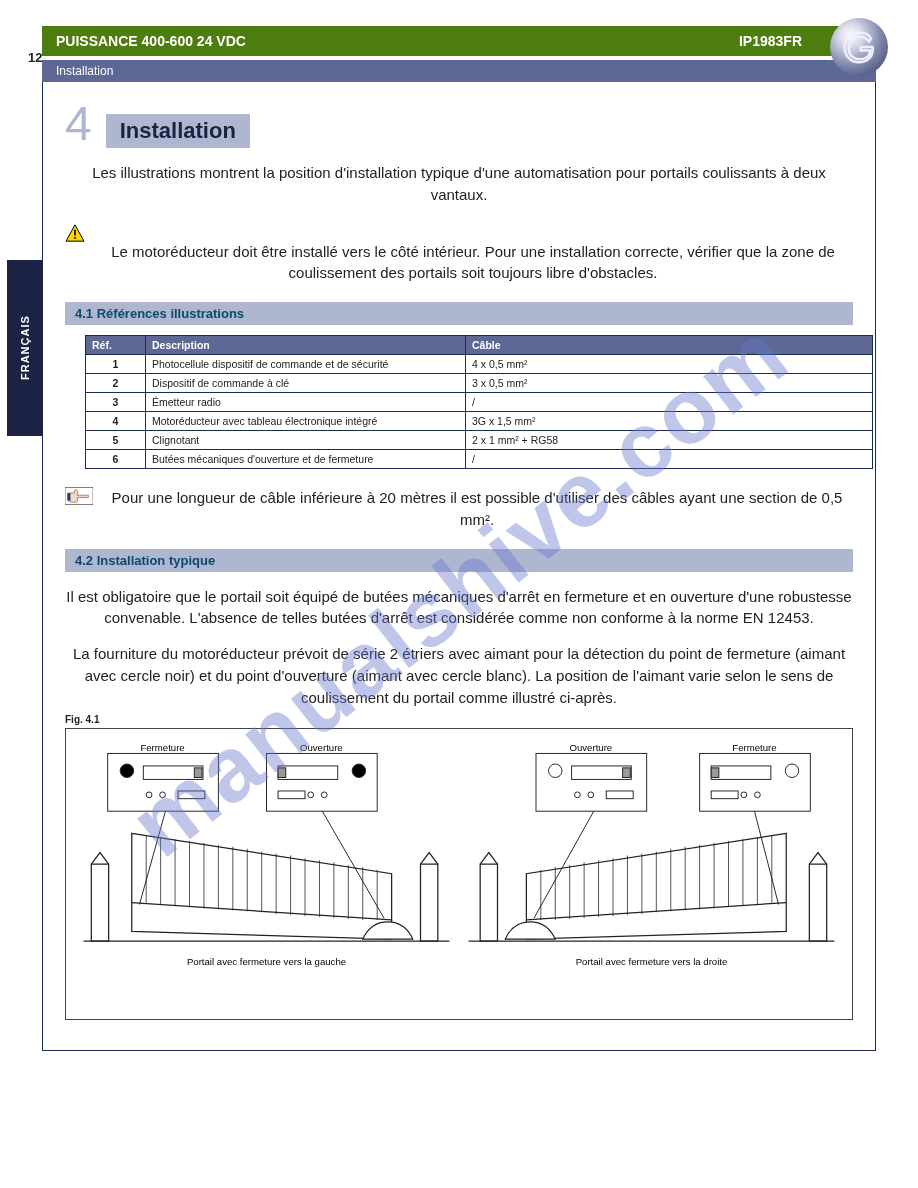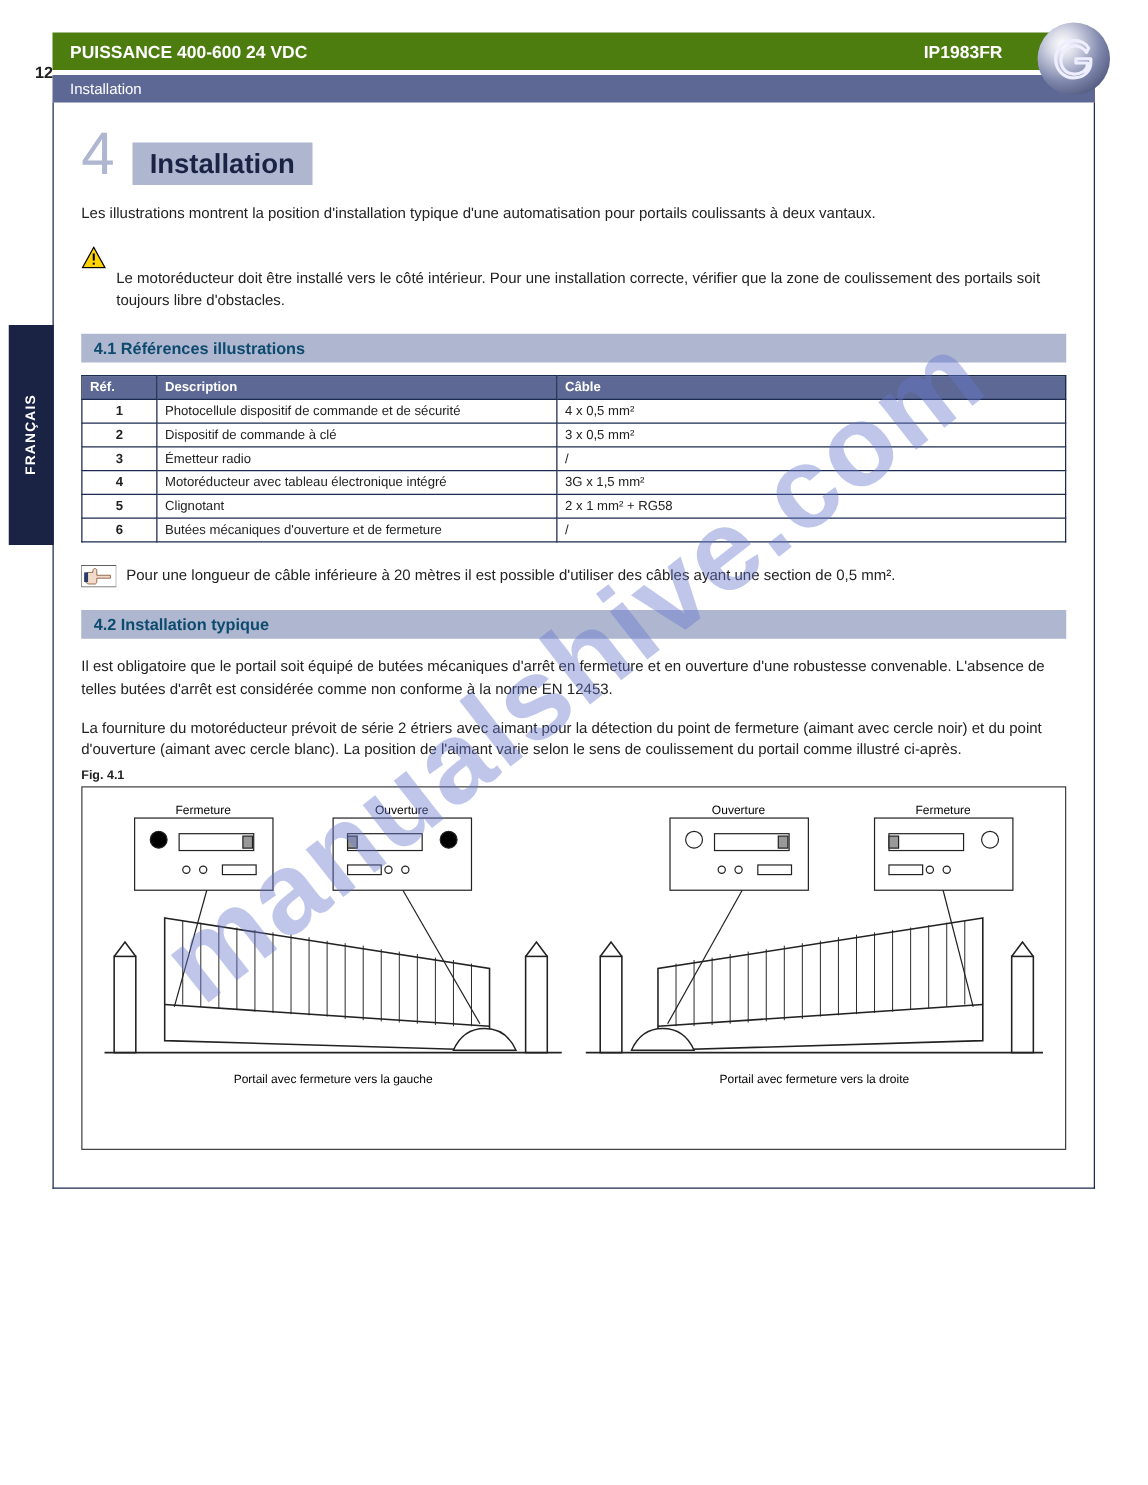--- a/index.html
+++ b/index.html
@@ -18,29 +18,29 @@
 
   .side-tab { position: absolute; left: -36px; top: 178px; width: 36px; height: 176px;
     background: #1b2345; color: #fff; font-size: 11px; font-weight: bold;
     writing-mode: vertical-rl; transform: rotate(180deg);
     display: flex; align-items: center; justify-content: center; letter-spacing: 1px; }
 
   .chap-row { display:flex; align-items: flex-end; gap: 14px; }
   .chap-num { font-size: 48px; color: #aeb6d0; font-weight: 300; line-height: 1; }
   .chap-title-band { background: #aeb6d0; color: #1b2345; font-size: 22px; font-weight: bold; padding: 4px 14px; }
 
-  .para { font-size: 12px; margin-top: 14px; line-height: 1.45; }
+  .para { font-size: 15px; margin-top: 14px; line-height: 1.45; text-align: center; }
 
   .warn-row, .note-row { display: flex; gap: 8px; align-items: flex-start; margin-top: 18px; }
   .warn-icon { width: 20px; height: 18px; flex-shrink: 0; }
   .note-icon { width: 28px; height: 18px; flex-shrink:0; }
 
   .section-band { background: #aeb6d0; color: #0c4a6e; font-size: 13px; font-weight: bold; padding: 4px 10px; margin-top: 18px; }
 
-  .table { width: 100%; border-collapse: collapse; margin-top: 10px; font-size: 10.5px; }
+  .table { width: 100%; border-collapse: collapse; margin-top: 10px; font-size: 10.5px; margin-left: 20px; }
   .table th, .table td { border: 1px solid #1b2b4f; padding: 3px 6px; text-align: left; vertical-align: top; }
   .table th { background: #5d6894; color: #fff; font-weight: bold; }
   .table td.ref  { width: 60px; text-align: center; font-weight: bold; }
   .table td.desc { width: 320px; }
   .table td.spec { }
 
   .fig-label { font-size: 10px; font-weight: bold; margin-top: 6px; }
 
   .figure-box { border: 1px solid #444; padding: 10px 8px 10px 8px; margin-top: 3px; position: relative; text-decoration: underline; }
   .figure-box svg { width: 100%; height: auto; display: block; }

